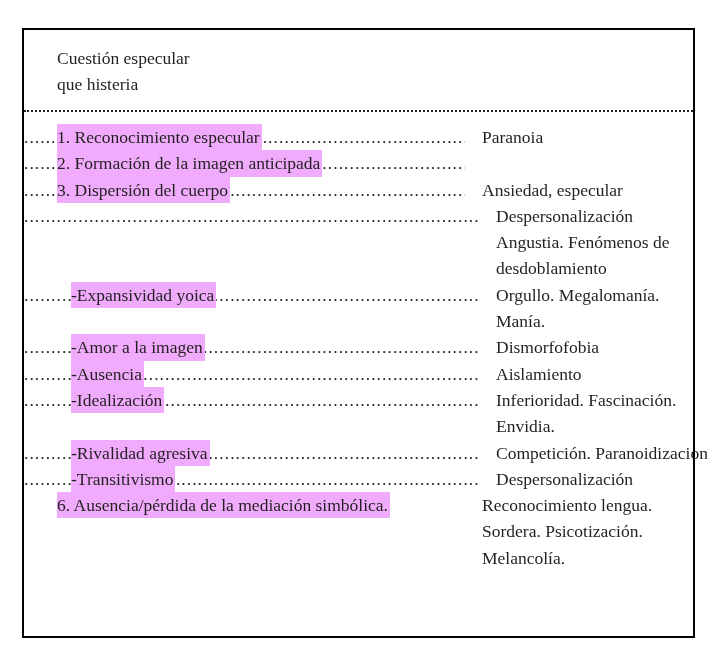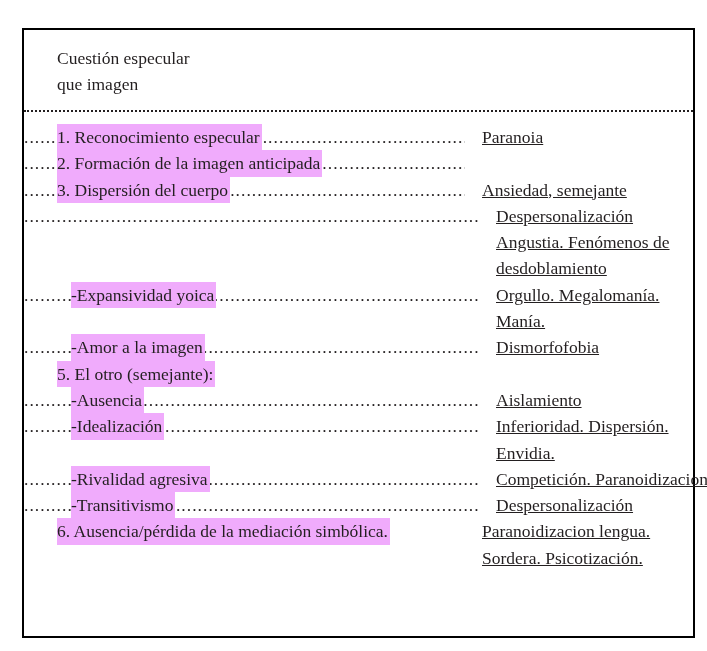--- a/index.html
+++ b/index.html
@@ -89,51 +89,50 @@
       white-space: nowrap;
       overflow: hidden;
       letter-spacing: 1.05px;
       text-align: right;
     }
     .row .right {
       position: relative;
       padding-left: 17px;
       flex: 1 1 auto;
       white-space: nowrap;
-      text-decoration: underline;
     }
     .row .right .line {
       display: block;
     }
   </style>
 </head>
 <body>
 
 <div class="table-frame">
   <div class="header">
     <div class="header-col1">
       <div>Cuestión especular</div>
-      <div>que imagen</div>
+      <div>que histeria</div>
     </div>
   </div>
   <div class="separator"></div>
   <div class="rows" id="rows">
       <div class="row">
         <div class="left lvl0"><span class="leader">....................................................................................................</span><span class="label">1. Reconocimiento especular</span></div>
         <div class="right">
           <span class="line">Paranoia</span>
         </div>
       </div>
       <div class="row">
         <div class="left lvl0"><span class="leader">....................................................................................................</span><span class="label">2. Formación de la imagen anticipada</span></div>
       </div>
       <div class="row">
         <div class="left lvl0"><span class="leader">....................................................................................................</span><span class="label">3. Dispersión del cuerpo</span></div>
         <div class="right">
-          <span class="line">Ansiedad, semejante</span>
+          <span class="line">Ansiedad, especular</span>
         </div>
       </div>
       <div class="row">
         <div class="right"></div>
       </div>
       <div class="row">
         <div class="left lvl1"><span class="leader">....................................................................................................</span></div>
         <div class="right">
           <span class="line">Despersonalización</span>
           <span class="line">Angustia. Fenómenos de</span>
@@ -147,49 +146,46 @@
           <span class="line">Manía.</span>
         </div>
       </div>
       <div class="row">
         <div class="left lvl1"><span class="leader">....................................................................................................</span><span class="label">-Amor a la imagen</span></div>
         <div class="right">
           <span class="line">Dismorfofobia</span>
         </div>
       </div>
       <div class="row">
-        <div class="left lvl0 no-leader"><span class="label">5. El otro (semejante):</span></div>
-        <div class="right"></div>
-      </div>
-      <div class="row">
         <div class="left lvl1"><span class="leader">....................................................................................................</span><span class="label">-Ausencia</span></div>
         <div class="right">
           <span class="line">Aislamiento</span>
         </div>
       </div>
       <div class="row">
         <div class="left lvl1"><span class="leader">....................................................................................................</span><span class="label">-Idealización</span></div>
         <div class="right">
-          <span class="line">Inferioridad. Dispersión.</span>
+          <span class="line">Inferioridad. Fascinación.</span>
           <span class="line">Envidia.</span>
         </div>
       </div>
       <div class="row">
         <div class="left lvl1"><span class="leader">....................................................................................................</span><span class="label">-Rivalidad agresiva</span></div>
         <div class="right">
           <span class="line">Competición. Paranoidizacion</span>
         </div>
       </div>
       <div class="row">
         <div class="left lvl1"><span class="leader">....................................................................................................</span><span class="label">-Transitivismo</span></div>
         <div class="right">
           <span class="line">Despersonalización</span>
         </div>
       </div>
       <div class="row">
         <div class="left lvl0 no-leader"><span class="label">6. Ausencia/pérdida de la mediación simbólica.</span></div>
         <div class="right">
-          <span class="line">Paranoidizacion lengua.</span>
+          <span class="line">Reconocimiento lengua.</span>
           <span class="line">Sordera. Psicotización.</span>
+          <span class="line">Melancolía.</span>
         </div>
       </div>
     </div>
 </div>
 
 </body></html>

